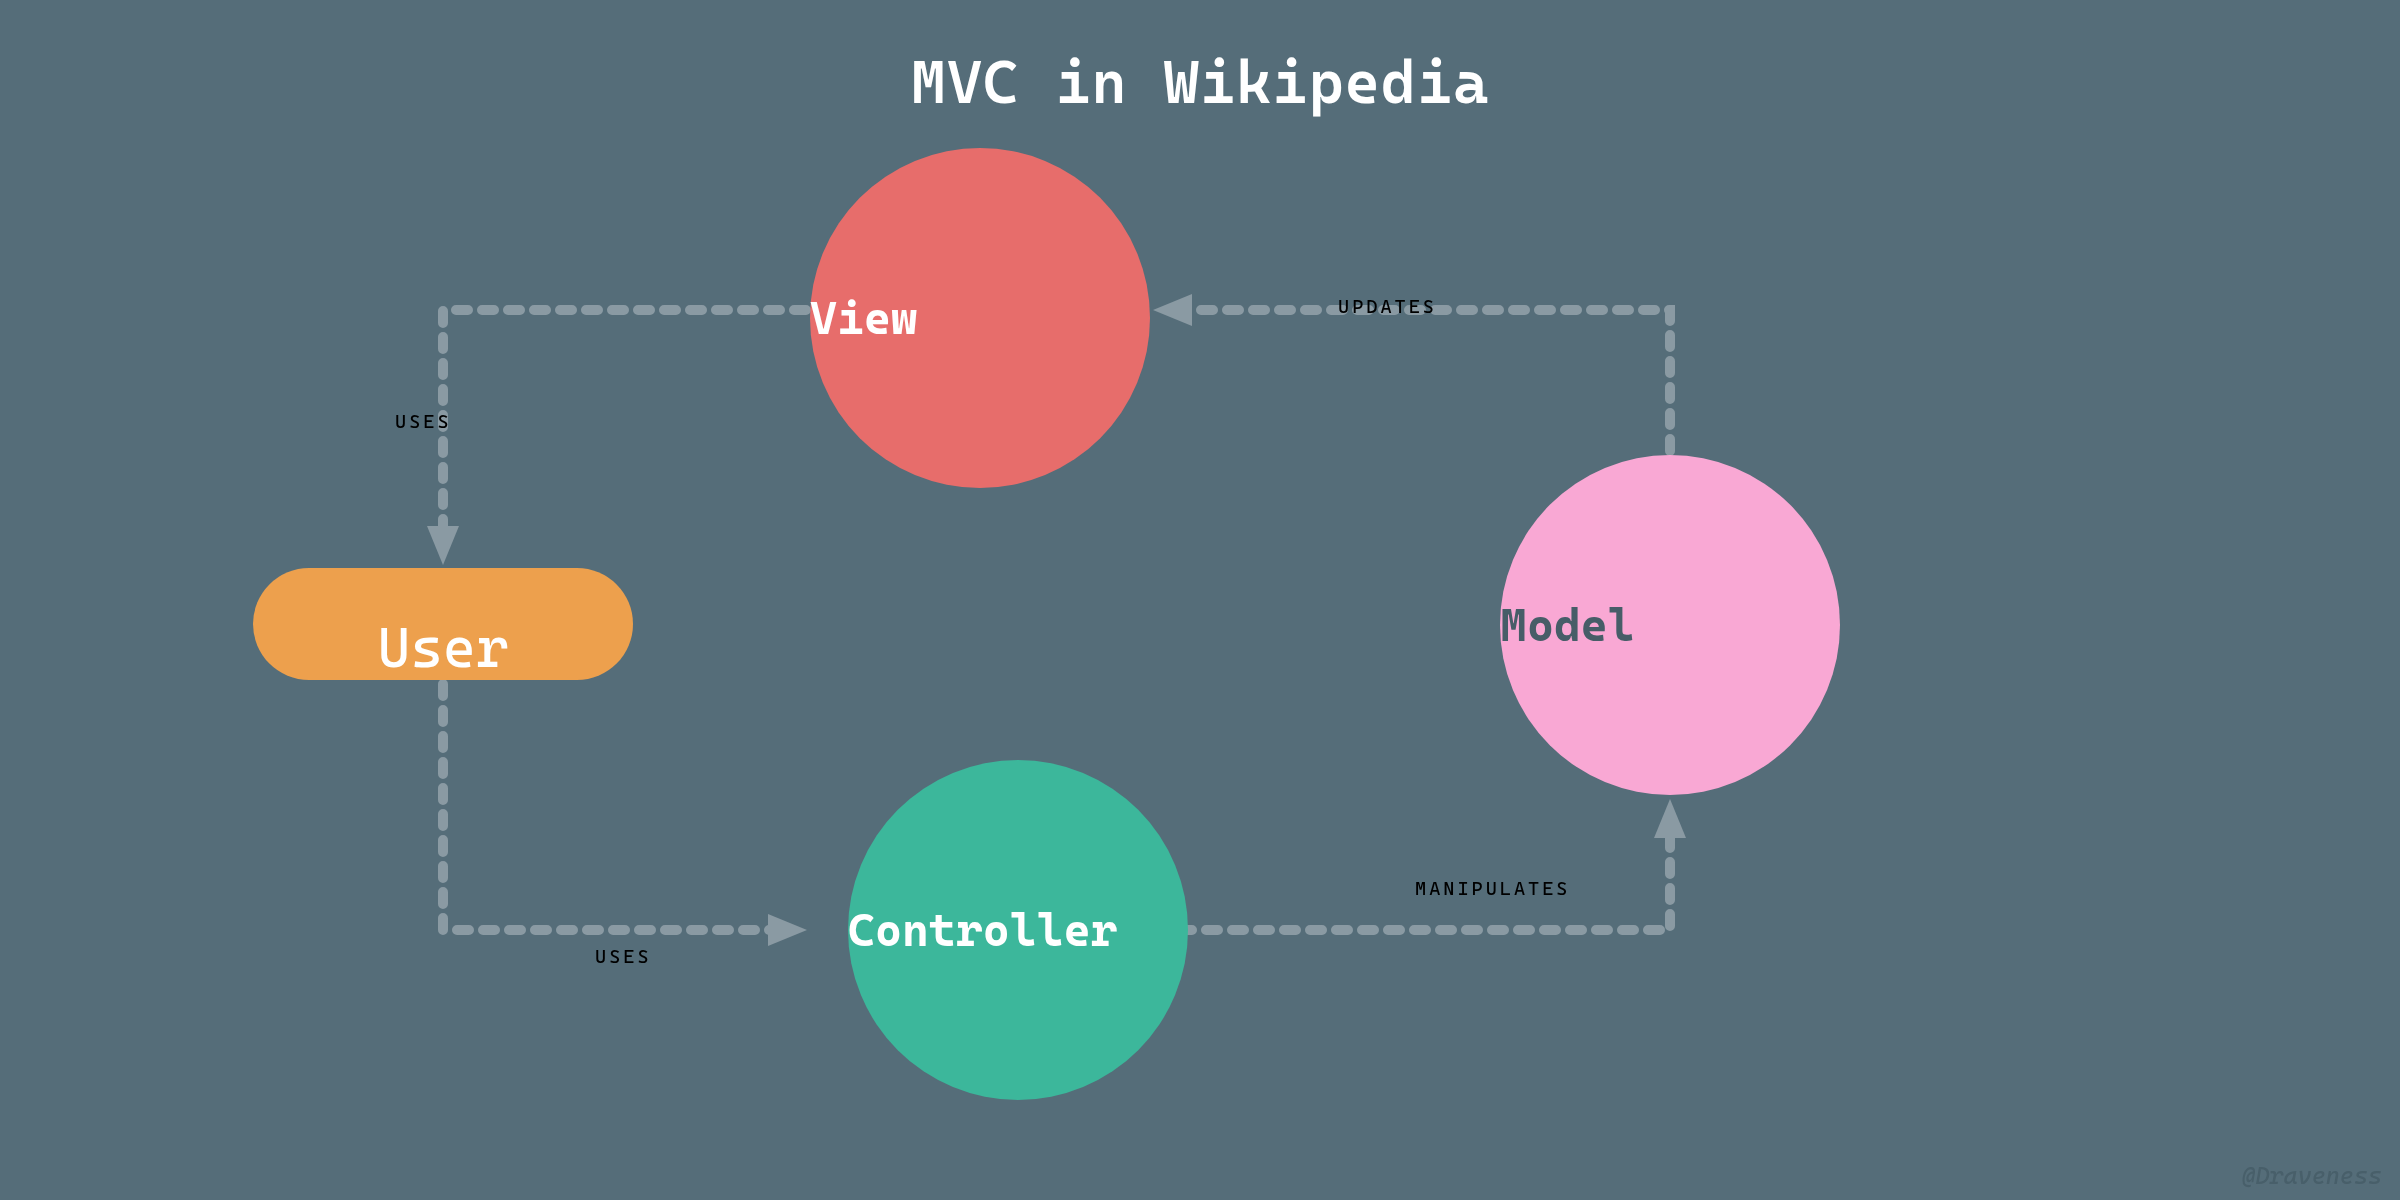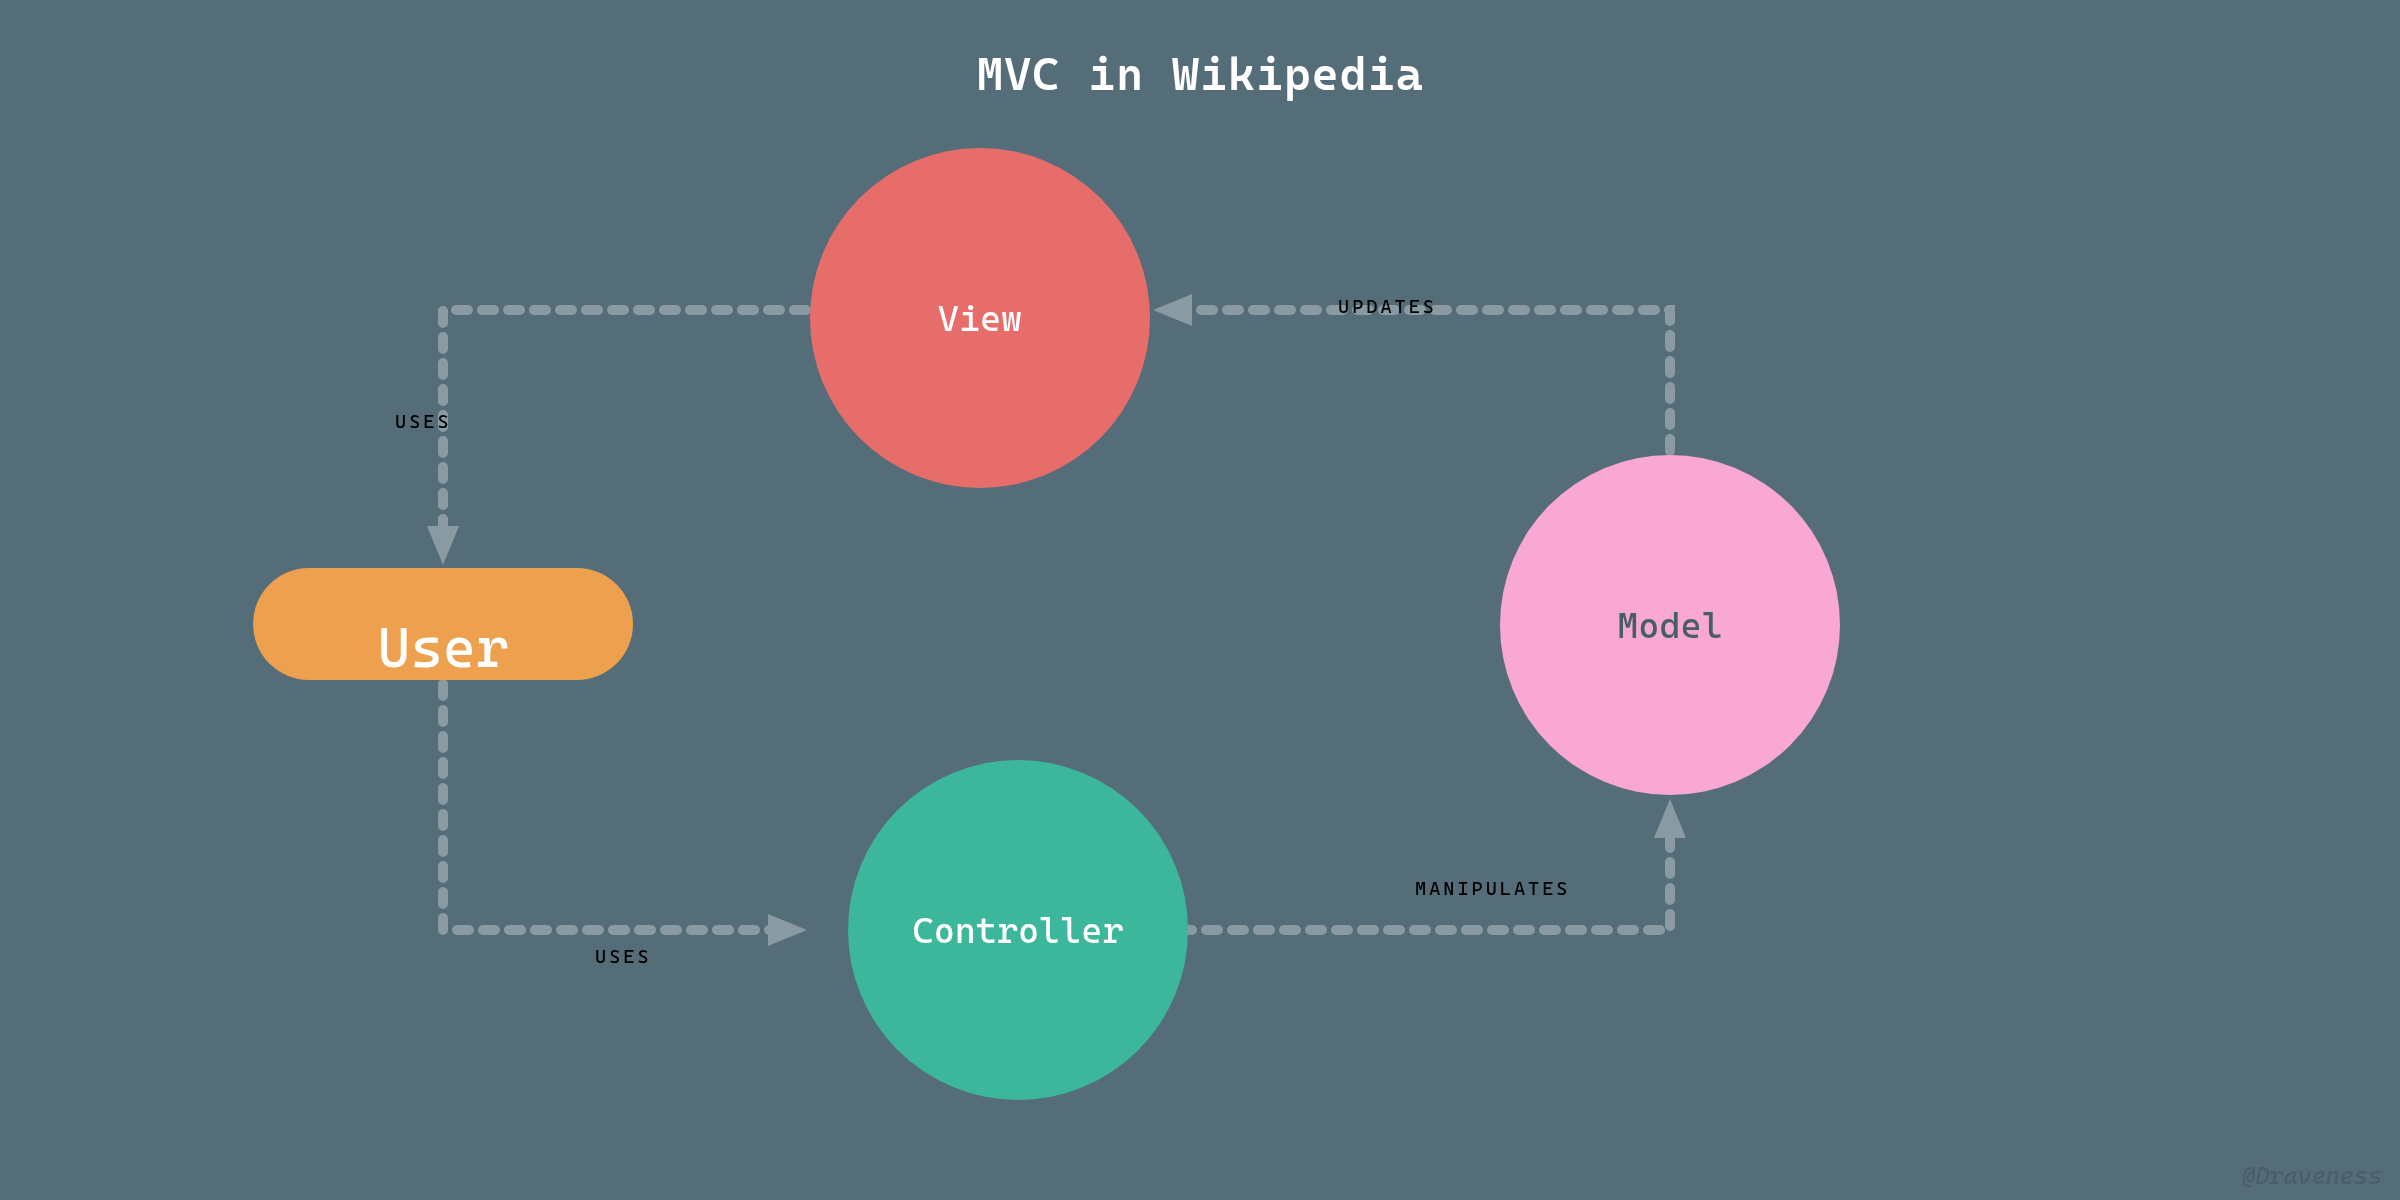--- a/index.html
+++ b/index.html
@@ -10,32 +10,31 @@
       font-family: ui-monospace, 'SF Mono', Monaco, 'Cascadia Code', 'Roboto Mono', Consolas, 'Courier New', monospace;
       position: relative;
       overflow: hidden;
     }
     .title {
       position: absolute;
       top: 47px;
       left: 50%;
       transform: translateX(-50%);
       color: #ffffff;
-      font-size: 46px;
+      font-size: 60px;
       font-weight: 600;
       letter-spacing: 1px;
     }
     .node-circle {
       position: absolute;
       border-radius: 50%;
       display: flex;
       align-items: center;
-      justify-content: center;
-      font-size: 36px;
-      font-weight: 400;
+      font-size: 46px;
+      font-weight: 700;
     }
     .node-view {
       width: 340px;
       height: 340px;
       left: 810px;
       top: 148px;
       background: #e76d6b;
       color: #ffffff;
     }
     .node-model {

